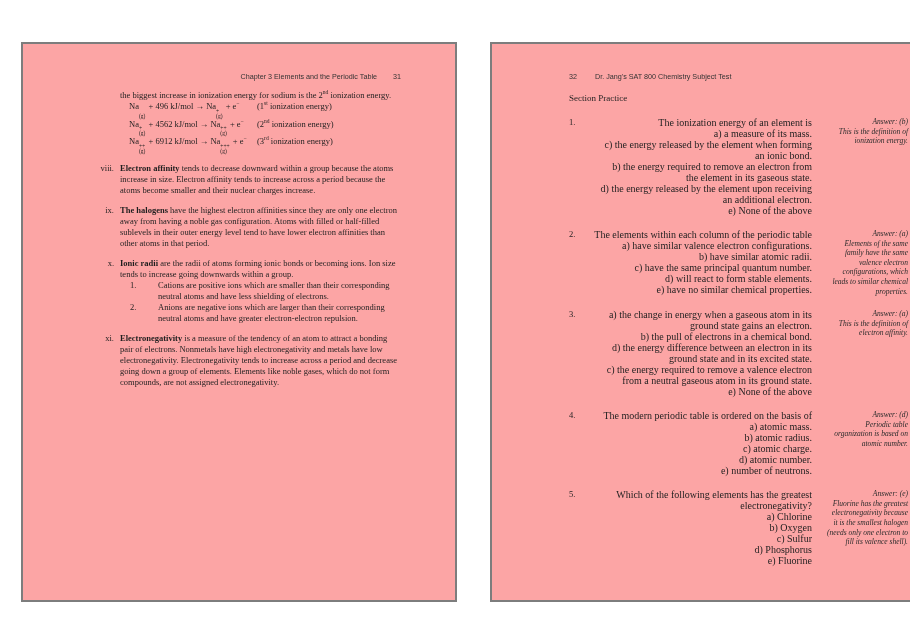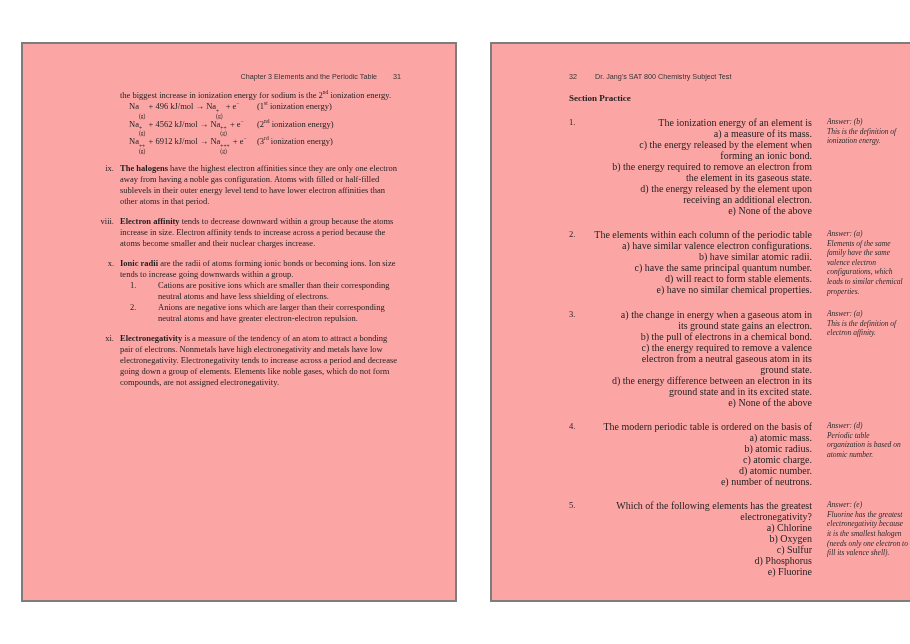--- a/index.html
+++ b/index.html
@@ -32,28 +32,28 @@
   .list-item{display:flex;margin-top:9px;margin-left:-33px;font-size:8.5px;line-height:11px;}
   .li-marker{width:27px;flex:none;text-align:right;}
   .li-body{margin-left:6px;}
   .sub-item{display:flex;margin-left:10px;}
   .sub-marker{width:10px;flex:none;}
   .sub-body{margin-left:18px;}
 
   
   .rp-content{padding:28px 16px 0 37px;}
   .rp-head{display:flex;gap:18px;margin-bottom:0;}
-  .section-heading{font-weight:bold;font-size:9px;margin-top:10px;line-height:12px;}
+  .section-heading{font-weight:normal;font-size:9px;margin-top:10px;line-height:12px;}
   .question{display:flex;margin-top:13px;}
   .q-main{display:flex;width:252px;flex:none;}
   .q-num{width:15px;flex:none;font-size:8.5px;line-height:11px;}
   .q-body{width:228px;font-size:10px;line-height:11px;text-align:right;}
   .options{margin-left:15px;}
-  .option{padding-left:13px;text-indent:-13px;margin-left:11px;}
-  .q-margin{width:127px;margin-left:6px;font-style:italic;font-size:7.5px;line-height:9.6px;color:#2b2b2b;}
+  .option{padding-left:13px;text-indent:-13px;}
+  .q-margin{width:127px;margin-left:6px;font-style:italic;font-size:7.5px;line-height:9.6px;color:#2b2b2b;text-align:right;}
   .explanation{}
 </style>
 </head>
 <body>
 
 <div class="page" id="left-page">
   <div class="lp-content">
     <div class="running-head right-align">
       <span>Chapter 3  Elements and the Periodic Table</span>
       <span>31</span>
@@ -86,26 +86,26 @@
                 <span class="ssub">(g)</span>
               </span></span> + 6912 kJ/mol  →  <span class="ion">Na<span class="ss">
                 <span class="ssup">+++</span>
                 <span class="ssub">(g)</span>
               </span></span> + e<sup>−</sup></span>
           <span class="eq-label">(3<sup>rd</sup> ionization energy)</span>
         </div>
       </div>
     <div id="left-list">
         <div class="list-item">
+          <span class="li-marker">viii.</span>
+          <div class="li-body"><b>Electron affinity</b> tends to decrease downward within a group because the atoms increase in size. Electron affinity tends to increase across a period because the atoms become smaller and their nuclear charges increase.</div>
+        </div>
+        <div class="list-item">
           <span class="li-marker">ix.</span>
           <div class="li-body"><b>The halogens</b> have the highest electron affinities since they are only one electron away from having a noble gas configuration. Atoms with filled or half-filled sublevels in their outer energy level tend to have lower electron affinities than other atoms in that period.</div>
-        </div>
-        <div class="list-item">
-          <span class="li-marker">viii.</span>
-          <div class="li-body"><b>Electron affinity</b> tends to decrease downward within a group because the atoms increase in size. Electron affinity tends to increase across a period because the atoms become smaller and their nuclear charges increase.</div>
         </div>
         <div class="list-item">
           <span class="li-marker">x.</span>
           <div class="li-body"><b>Ionic radii</b> are the radii of atoms forming ionic bonds or becoming ions. Ion size tends to increase going downwards within a group.<div class="sub-item">
               <span class="sub-marker">1.</span>
               <div class="sub-body">Cations are positive ions which are smaller than their corresponding neutral atoms and have less shielding of electrons.</div>
             </div><div class="sub-item">
               <span class="sub-marker">2.</span>
               <div class="sub-body">Anions are negative ions which are larger than their corresponding neutral atoms and have greater electron-electron repulsion.</div>
             </div></div>
@@ -164,22 +164,22 @@
             <div class="explanation">Elements of the same family have the same valence electron configurations, which leads to similar chemical properties.</div>
           </div>
         </div>
         <div class="question">
           <div class="q-main">
             <span class="q-num">3.</span>
             <div class="q-body">
               <div class="options">
                 <div class="option">a) the change in energy when a gaseous atom in its ground state gains an electron.</div>
                 <div class="option">b) the pull of electrons in a chemical bond.</div>
+                <div class="option">d) the energy difference between an electron in its ground state and in its excited state.</div>
                 <div class="option">c) the energy required to remove a valence electron from a neutral gaseous atom in its ground state.</div>
-                <div class="option">d) the energy difference between an electron in its ground state and in its excited state.</div>
                 <div class="option">e) None of the above</div>
               </div>
             </div>
           </div>
           <div class="q-margin">
             <div class="answer">Answer: (a)</div>
             <div class="explanation">This is the definition of electron affinity.</div>
           </div>
         </div>
         <div class="question">

